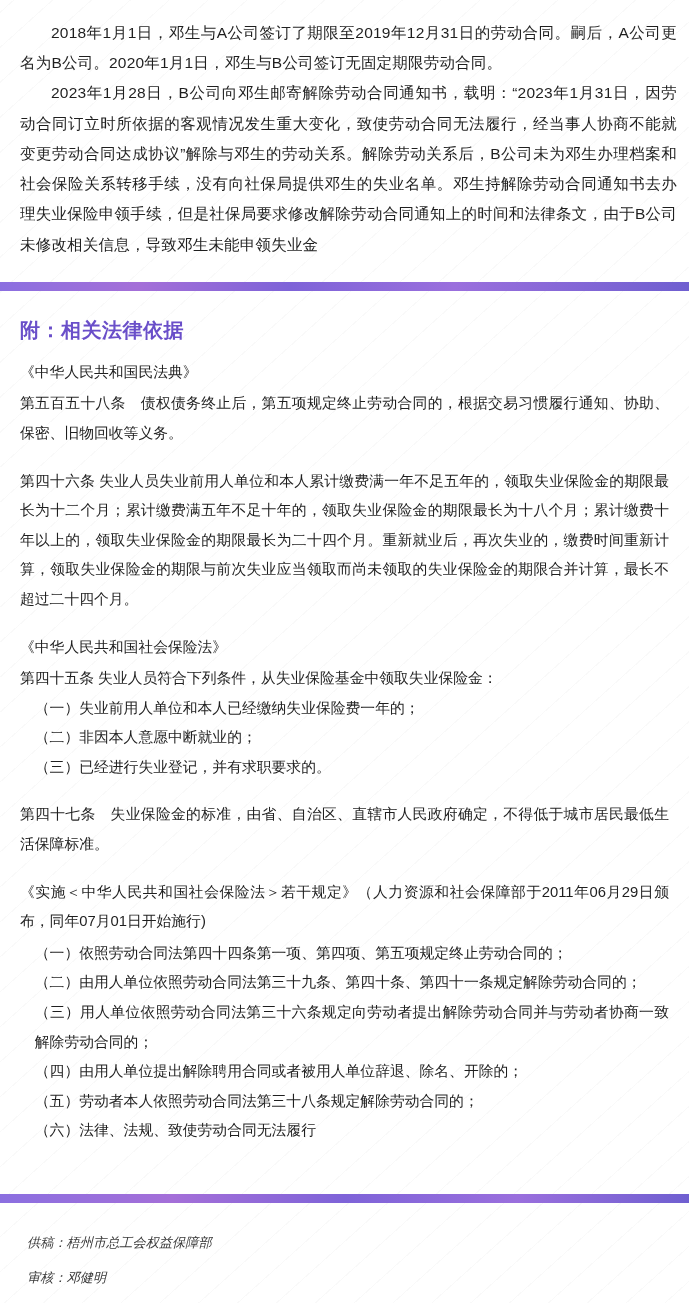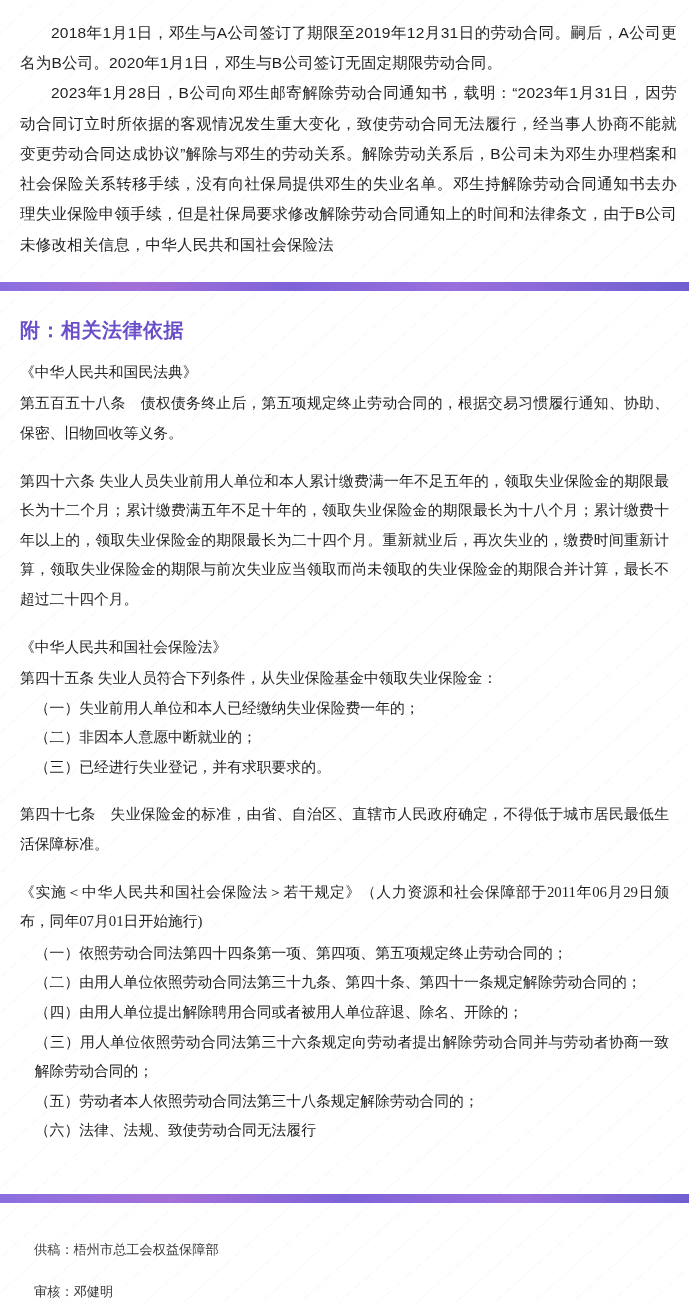--- a/index.html
+++ b/index.html
@@ -73,21 +73,20 @@
 
   .law-body {
     padding: 4px 20px 10px 20px;
     font-size: 14.8px;
     line-height: 2.0;
     color: #1f1f1f;
     text-align: justify;
   }
   .law-block {
     margin: 0 0 18px 0;
-    font-family: Liberation Serif, serif;
   }
   .law-block:last-child {
     margin-bottom: 12px;
   }
   .law-name {
     margin: 0 0 2px 0;
   }
   .law-para {
     margin: 0;
   }
@@ -103,32 +102,33 @@
     margin-top: 26px;
   }
 
   .credits {
     padding: 18px 18px 16px 18px;
     font-size: 13.2px;
     line-height: 2.0;
     color: #3a3a3a;
   }
   .credits div {
-    margin: 16px;
+    margin: 9px;
+    font-style: italic;
   }
 </style>
 </head>
 <body>
 
 <div class="page">
   <div class="content">
 
     <div class="intro">
       <p>2018年1月1日，邓生与A公司签订了期限至2019年12月31日的劳动合同。嗣后，A公司更名为B公司。2020年1月1日，邓生与B公司签订无固定期限劳动合同。</p>
-      <p>2023年1月28日，B公司向邓生邮寄解除劳动合同通知书，载明：“2023年1月31日，因劳动合同订立时所依据的客观情况发生重大变化，致使劳动合同无法履行，经当事人协商不能就变更劳动合同达成协议”解除与邓生的劳动关系。解除劳动关系后，B公司未为邓生办理档案和社会保险关系转移手续，没有向社保局提供邓生的失业名单。邓生持解除劳动合同通知书去办理失业保险申领手续，但是社保局要求修改解除劳动合同通知上的时间和法律条文，由于B公司未修改相关信息，中华人民共和国社会保险法</p>
+      <p>2023年1月28日，B公司向邓生邮寄解除劳动合同通知书，载明：“2023年1月31日，因劳动合同订立时所依据的客观情况发生重大变化，致使劳动合同无法履行，经当事人协商不能就变更劳动合同达成协议”解除与邓生的劳动关系。解除劳动关系后，B公司未为邓生办理档案和社会保险关系转移手续，没有向社保局提供邓生的失业名单。邓生持解除劳动合同通知书去办理失业保险申领手续，但是社保局要求修改解除劳动合同通知上的时间和法律条文，由于B公司未修改相关信息，导致邓生未能申领失业金</p>
     </div>
 
     <div class="divider-wrap">
       <div class="divider"></div>
     </div>
 
     <div class="section-title">附：相关法律依据</div>
 
     <div class="law-body">
 
@@ -150,22 +150,22 @@
       </div>
 
       <div class="law-block">
         <p class="law-para">第四十七条　失业保险金的标准，由省、自治区、直辖市人民政府确定，不得低于城市居民最低生活保障标准。</p>
       </div>
 
       <div class="law-block">
         <p class="law-name">《实施＜中华人民共和国社会保险法＞若干规定》（人力资源和社会保障部于2011年06月29日颁布，同年07月01日开始施行)</p>
         <p class="law-item">（一）依照劳动合同法第四十四条第一项、第四项、第五项规定终止劳动合同的；</p>
         <p class="law-item">（二）由用人单位依照劳动合同法第三十九条、第四十条、第四十一条规定解除劳动合同的；</p>
+        <p class="law-item">（三）用人单位依照劳动合同法第三十六条规定向劳动者提出解除劳动合同并与劳动者协商一致解除劳动合同的；</p>
         <p class="law-item">（四）由用人单位提出解除聘用合同或者被用人单位辞退、除名、开除的；</p>
-        <p class="law-item">（三）用人单位依照劳动合同法第三十六条规定向劳动者提出解除劳动合同并与劳动者协商一致解除劳动合同的；</p>
         <p class="law-item">（五）劳动者本人依照劳动合同法第三十八条规定解除劳动合同的；</p>
         <p class="law-item">（六）法律、法规、致使劳动合同无法履行</p>
       </div>
 
     </div>
 
     <div class="bottom-band"></div>
 
     <div class="credits">
       <div>供稿：梧州市总工会权益保障部</div>

